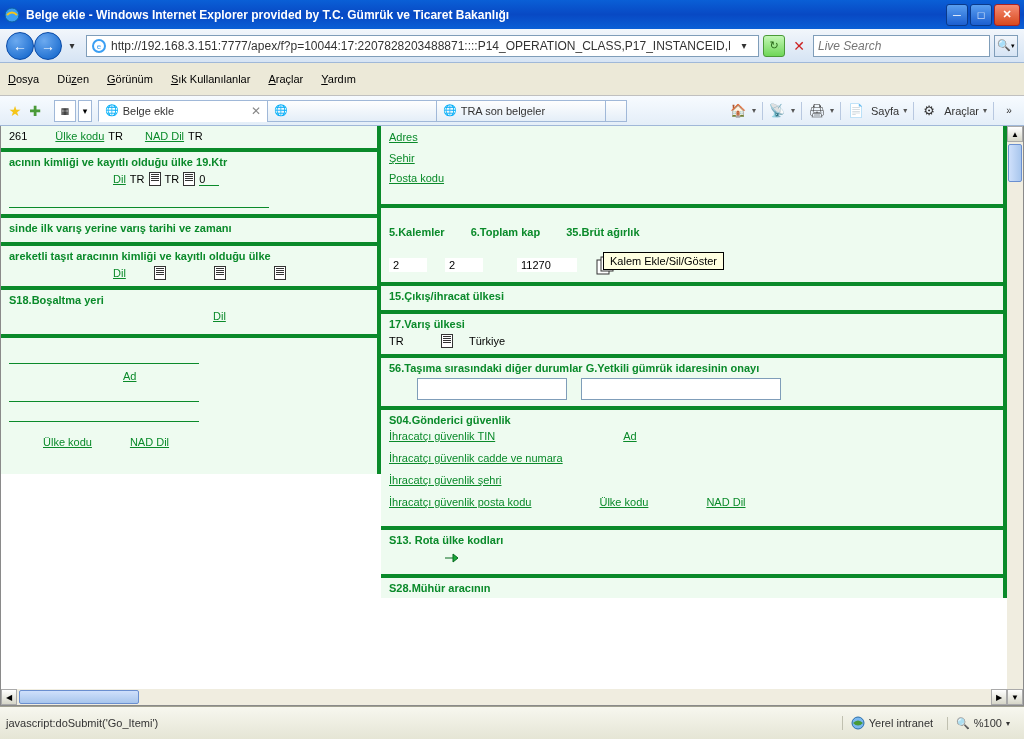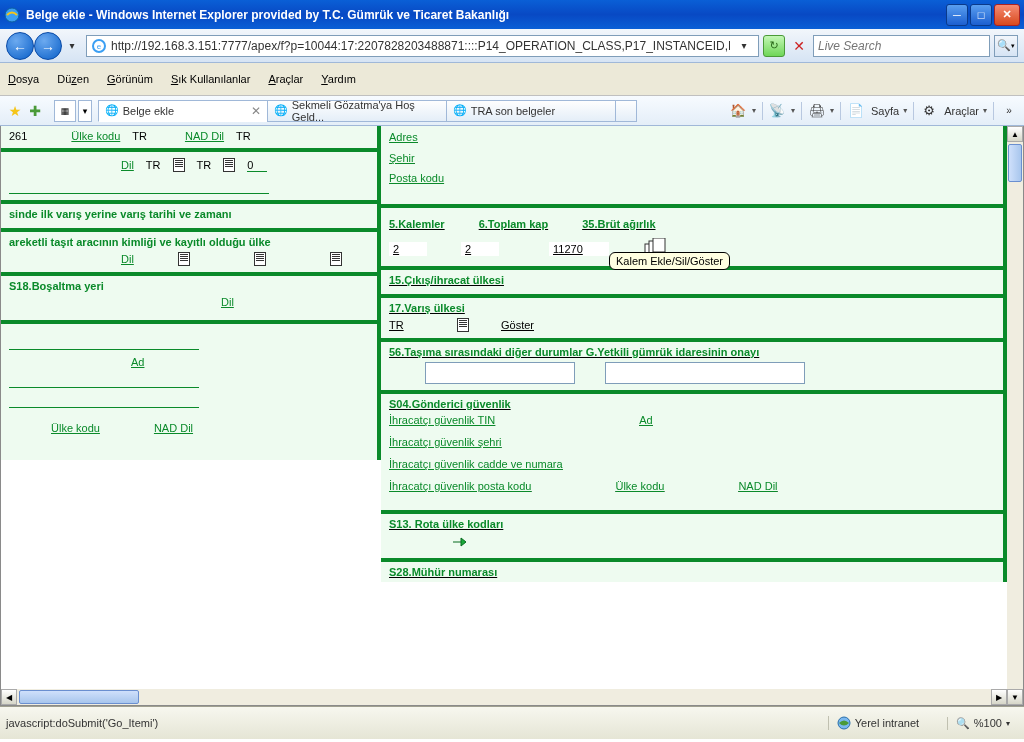--- a/index.html
+++ b/index.html
@@ -57,41 +57,41 @@
 .scroll-v .sv-up,.scroll-v .sv-down { height:16px; background:linear-gradient(to bottom,#fff,#d6d6c8);border:1px solid #aaa;display:flex;align-items:center;justify-content:center;font-size:8px;cursor:pointer;}
 .scroll-v .sv-track { flex:1; background:#f0ede0; position:relative;}
 .scroll-v .sv-thumb { position:absolute; left:1px; right:1px; height:38px; top:2px; background:linear-gradient(to right,#cfe0fb,#a8c6ed); border:1px solid #6a8fd0; border-radius:2px;}
 .scroll-h { position:absolute; left:0; right:16px; bottom:0; height:16px; background:#ece9d8; display:flex;}
 .scroll-h .sh-left,.scroll-h .sh-right { width:16px; background:linear-gradient(to bottom,#fff,#d6d6c8);border:1px solid #aaa;display:flex;align-items:center;justify-content:center;font-size:8px;cursor:pointer;}
 .scroll-h .sh-track { flex:1; background:#f0ede0; position:relative;}
 .scroll-h .sh-thumb { position:absolute; top:1px; bottom:1px; left:2px; width:120px; background:linear-gradient(to bottom,#cfe0fb,#a8c6ed); border:1px solid #6a8fd0; border-radius:2px;}
 
 .form-area { position:absolute; left:0; top:0; right:16px; bottom:16px; overflow:hidden; display:flex;}
 .col-left { width:380px;}
-.col-right { flex:1;text-decoration:underline;}
+.col-right { flex:1;}
 .form-section { background:#eefbf0; border-top:4px solid #0a8a2a; border-right:4px solid #0a8a2a; padding:4px 8px; font-size:11px; position:relative;}
 .form-section.first { border-top:none; padding-top:2px;}
 .col-left .form-section { border-right:4px solid #0a8a2a; border-left:none;}
 .col-right .form-section { border-right:4px solid #0a8a2a;}
 .sec-title { color:#0a8a2a; font-weight:bold; font-size:11px; margin-bottom:4px;}
-.field-row { display:flex; align-items:center; gap:12px; flex-wrap:wrap; margin:2px 0;}
+.field-row { display:flex; align-items:center; gap:4px; flex-wrap:wrap; margin:2px 0;}
 .link-label { color:#0a8a2a; text-decoration:underline; cursor:pointer; font-size:11px;}
 .val { color:#000; font-size:11px; background:#fff; padding:1px 4px; min-width:30px; display:inline-block;}
 .val-noborder { color:#000; font-size:11px;}
 .doc-icon { width:12px;height:14px;border:1px solid #333;background:#fff;display:inline-block;position:relative;cursor:pointer;}
 .doc-icon::before{content:"";position:absolute;top:1px;left:1px;right:1px;height:1px;background:#333;box-shadow:0 2px 0 #333,0 4px 0 #333,0 6px 0 #333;}
 .underline-field { border-bottom:1px solid #0a8a2a; min-width:80px; display:inline-block; height:14px;}
 .input-box { background:#fff; border:1px solid #7f9db9; height:22px; display:inline-block;}
 .stacked-docs { width:24px;height:22px;display:inline-flex;align-items:center;justify-content:center;cursor:pointer;position:relative;}
 .stacked-docs svg { width:24px; height:22px;}
 .tooltip { position:absolute; background:#ffffe1; border:1px solid #000; padding:2px 6px; font-size:11px; color:#000; white-space:nowrap; z-index:100;}
 .arrow-green { width:16px;height:16px;display:inline-flex;align-items:center;justify-content:center;cursor:pointer;}
 
 
-.statusbar { height:32px; background:linear-gradient(to bottom,#f7f7ef,#e5e5d5); border-top:1px solid #a0a090; display:flex; align-items:center; padding:16px 6px; font-size:11px; color:#333; gap:20px;}
+.statusbar { height:32px; background:linear-gradient(to bottom,#f7f7ef,#e5e5d5); border-top:1px solid #a0a090; display:flex; align-items:center; padding:16px 6px; font-size:11px; color:#333; gap:6px;}
 .statusbar .status-left { flex:1;}
 .statusbar .status-seg { border-left:1px solid #c0c0b0; padding:0 8px; display:flex; align-items:center; gap:4px;}
 .zone-icon { width:14px;height:14px;display:inline-flex;align-items:center;justify-content:center;}
 </style>
 </head>
 <body>
 
 <div class="titlebar">
   <span class="ie-icon">
     <svg viewBox="0 0 16 16">
@@ -148,21 +148,20 @@
     <div class="tab-group-btn">▦</div>
     <div class="tab-group-btn" style="width:14px">▾</div>
     <div class="tabs">
       <div class="tab active">
         <span>🌐</span>
         <span>Belge ekle</span>
         <span class="tab-close">✕</span>
       </div>
       <div class="tab">
         <span>🌐</span>
-        <span>Sekmeli Gözatma'ya Hoş Geld...</span>
       </div>
       <div class="tab">
         <span>🌐</span>
         <span>TRA son belgeler</span>
       </div>
       <div class="tab" style="min-width:22px;width:22px;"></div>
     </div>
   </div>
   <div class="toolbar-right">
     <span class="tb-ico">🏠</span>
@@ -195,20 +194,21 @@
           <span class="val-noborder">261</span>
           <span style="width:20px;"></span>
           <span class="link-label">Ülke kodu</span>
           <span class="val-noborder">TR</span>
           <span style="width:14px;"></span>
           <span class="link-label">NAD Dil</span>
           <span class="val-noborder">TR</span>
         </div>
       </div>
       <div class="form-section">
+        <div class="sec-title">acının kimliği ve kayıtlı olduğu ülke 19.Ktr</div>
         <div class="field-row">
           <span style="width:100px;"></span>
           <span class="link-label">Dil</span>
           <span class="val-noborder">TR</span>
           <span class="doc-icon"></span>
           <span class="val-noborder">TR</span>
           <span class="doc-icon"></span>
           <span class="val-noborder" style="border-bottom:1px solid #0a8a2a;min-width:20px;">0</span>
         </div>
         <div class="field-row" style="margin-top:8px;">
@@ -271,75 +271,75 @@
             <span class="link-label">Şehir</span>
           </div>
         <div class="field-row" style="margin-top:8px;">
             <span class="link-label">Posta kodu</span>
           </div>
       </div>
       <div class="form-section" style="position:relative;">
         <div class="field-row">
           <span class="sec-title" style="margin:0;">5.Kalemler</span>
           <span style="width:6px;"></span>
-          <span class="sec-title" style="margin:4px;">6.Toplam kap</span>
+          <span class="sec-title" style="margin:12px;">6.Toplam kap</span>
           <span style="width:6px;"></span>
           <span class="sec-title" style="margin:0;">35.Brüt ağırlık</span>
         </div>
         <div class="field-row" style="margin-top:4px;">
           <span class="val" style="min-width:38px;">2</span>
           <span style="width:10px;"></span>
           <span class="val" style="min-width:38px;">2</span>
           <span style="width:26px;"></span>
           <span class="val" style="min-width:60px;">11270</span>
           <span style="width:10px;"></span>
           <span class="stacked-docs">
             <svg viewBox="0 0 24 22">
                 <rect x="2" y="6" width="12" height="14" fill="#fff" stroke="#333"></rect>
                 <rect x="6" y="3" width="12" height="14" fill="#fff" stroke="#333"></rect>
                 <rect x="10" y="0" width="12" height="14" fill="#fff" stroke="#333"></rect>
               </svg>
           </span>
         </div>
-        <div class="tooltip" style="left:228px;top:44px;border-radius:6px;">Kalem Ekle/Sil/Göster</div>
+        <div class="tooltip" style="left:222px;top:44px;">Kalem Ekle/Sil/Göster</div>
       </div>
       <div class="form-section">
         <div class="sec-title">15.Çıkış/ihracat ülkesi</div>
       </div>
       <div class="form-section">
         <div class="sec-title">17.Varış ülkesi</div>
         <div class="field-row">
           <span class="val-noborder" style="min-width:30px;">TR</span>
           <span style="width:14px;"></span>
           <span class="doc-icon"></span>
           <span style="width:8px;"></span>
-          <span class="val-noborder">Göster</span>
+          <span class="val-noborder">Türkiye</span>
         </div>
       </div>
       <div class="form-section">
         <div class="sec-title">56.Taşıma sırasındaki diğer durumlar G.Yetkili gümrük idaresinin onayı</div>
         <div class="field-row">
           <span style="width:24px;"></span>
           <span class="input-box" style="width:150px;"></span>
           <span style="width:6px;"></span>
           <span class="input-box" style="width:200px;"></span>
         </div>
       </div>
       <div class="form-section" style="min-height:120px;">
         <div class="sec-title">S04.Gönderici güvenlik</div>
         <div class="field-row">
           <span class="link-label">İhracatçı güvenlik TIN</span>
           <span style="width:120px;"></span>
           <span class="link-label">Ad</span>
         </div>
         <div class="field-row" style="margin-top:10px;">
+            <span class="link-label">İhracatçı güvenlik cadde ve numara</span>
+          </div>
+        <div class="field-row" style="margin-top:10px;">
             <span class="link-label">İhracatçı güvenlik şehri</span>
-          </div>
-        <div class="field-row" style="margin-top:10px;">
-            <span class="link-label">İhracatçı güvenlik cadde ve numara</span>
           </div>
         <div class="field-row" style="margin-top:10px;">
           <span class="link-label">İhracatçı güvenlik posta kodu</span>
           <span style="width:60px;"></span>
           <span class="link-label">Ülke   kodu</span>
           <span style="width:50px;"></span>
           <span class="link-label">NAD   Dil</span>
         </div>
       </div>
       <div class="form-section" style="min-height:48px;">
@@ -347,21 +347,21 @@
         <div class="field-row">
             <span style="width:50px;"></span>
           <span class="arrow-green">
             <svg viewBox="0 0 16 16">
                 <path d="M2 8 L10 8 L10 4 L15 8 L10 12 L10 8" fill="#1aaa3a" stroke="#076a1f"></path>
               </svg>
           </span>
         </div>
       </div>
       <div class="form-section" style="min-height:18px;">
-        <div class="sec-title" style="margin:0;">S28.Mühür numarası</div>
+        <div class="sec-title" style="margin:0;">S28.Mühür aracının</div>
       </div>
     </div>
   </div>
 
   <div class="scroll-v">
     <div class="sv-up">▲</div>
     <div class="sv-track">
         <div class="sv-thumb"></div>
       </div>
     <div class="sv-down">▼</div>

